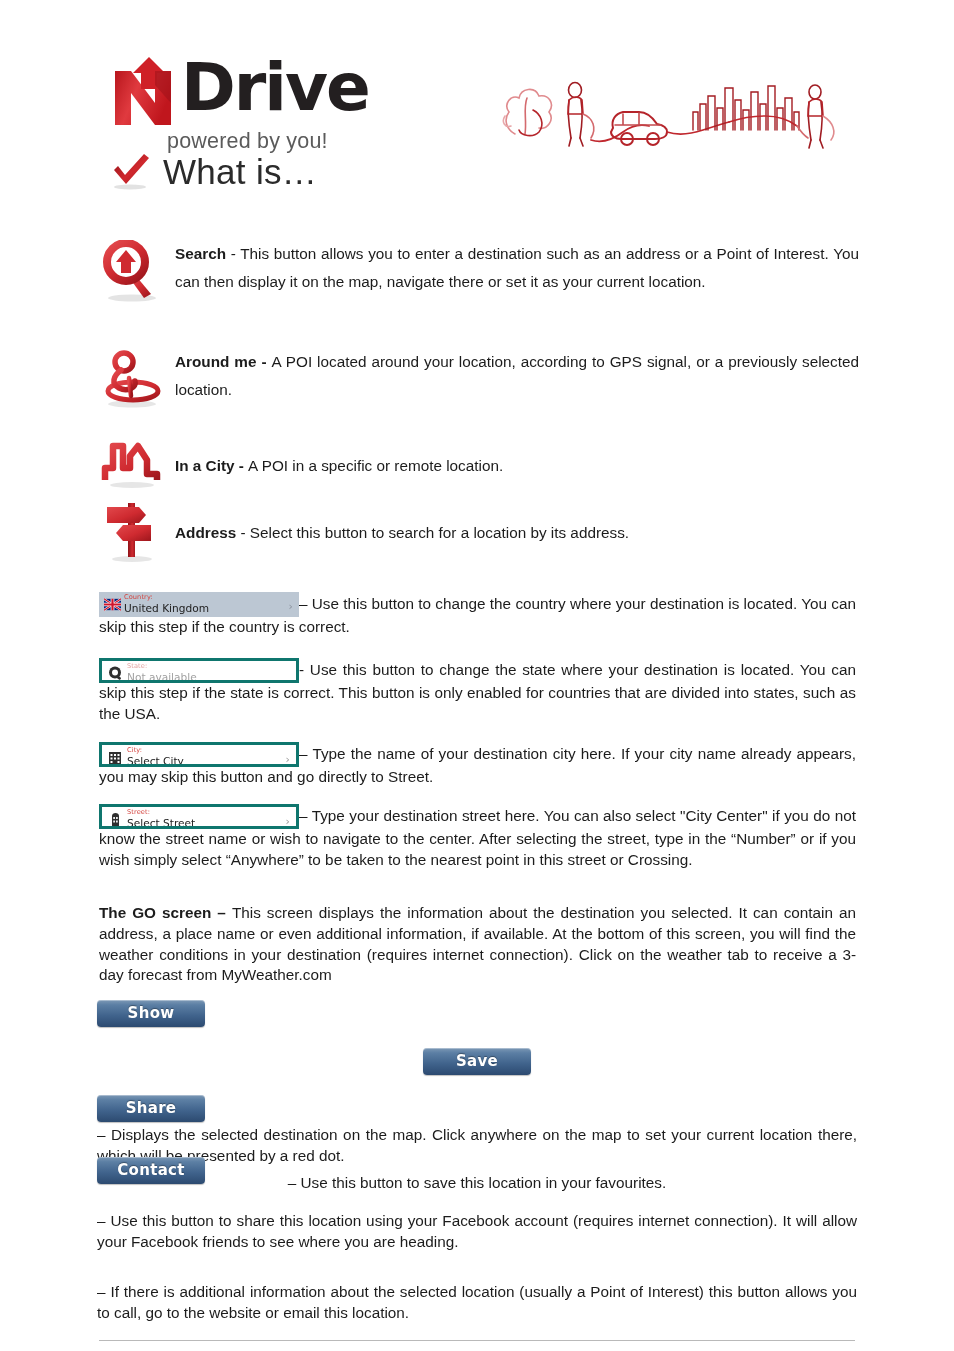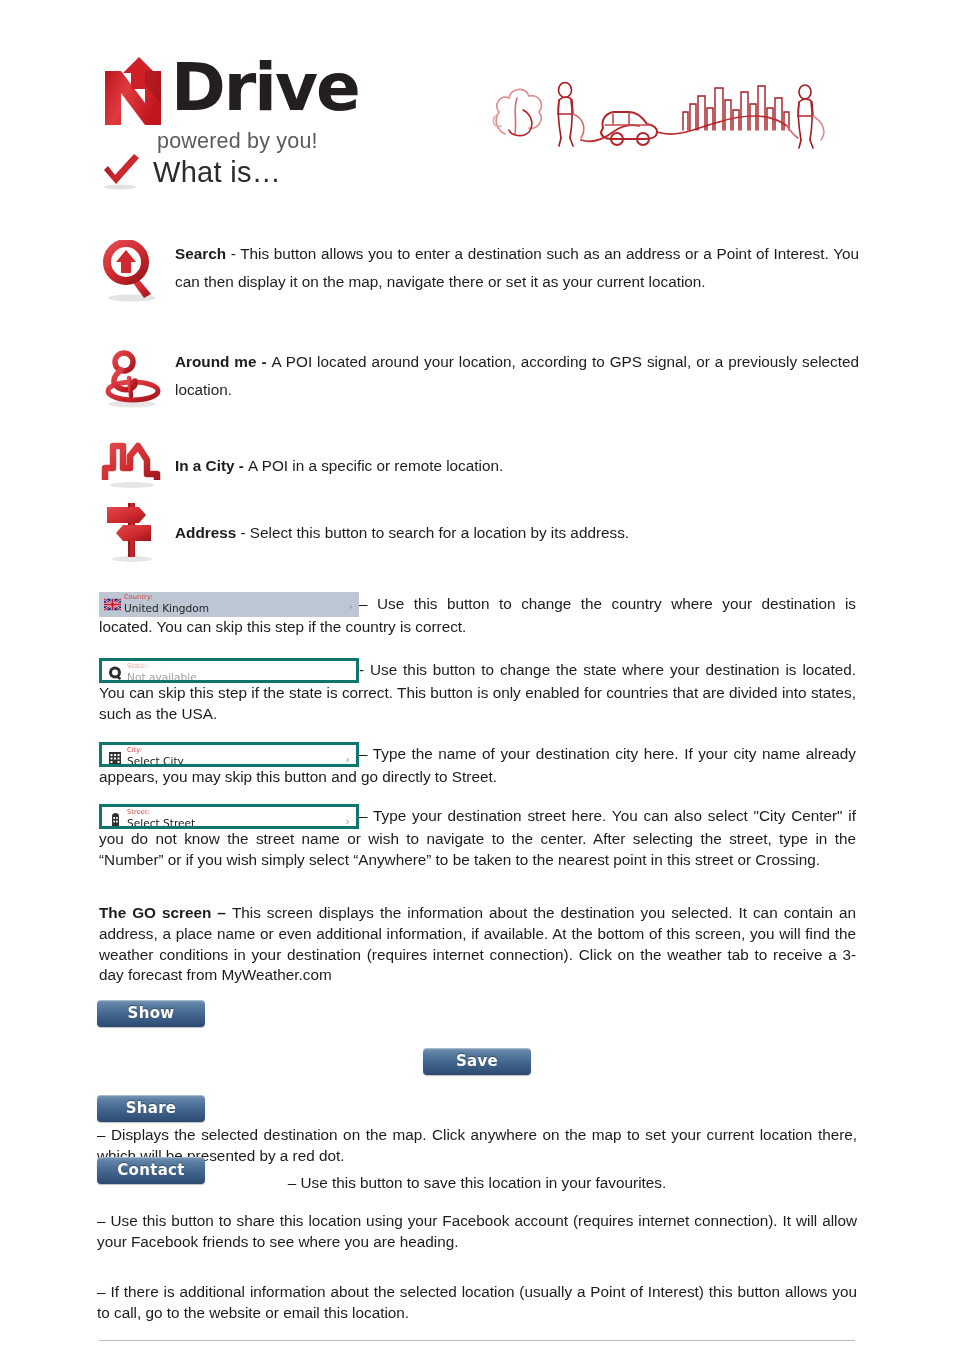--- a/index.html
+++ b/index.html
@@ -8,39 +8,39 @@
     width: 954px; height: 1351px;
     background: #ffffff;
     font-family: "Liberation Sans", sans-serif;
     color: #1c1c1c;
     position: relative;
     overflow: hidden;
   }
   .page { position: relative; width: 954px; height: 1351px; }
 
   
-  .header { position: relative; height: 205px; }
+  .header { position: relative; height: 205px; margin-left: 10px; }
   .logo { position: absolute; left: 99px; top: 55px; width: 300px; }
   .logo-word { display:flex; align-items:flex-start; height: 72px; }
   .logo-n { position: relative; width: 78px; height: 72px; }
   .logo-tag {
     font-size: 21.5px; color: #5b5b5b; letter-spacing: 0.2px;
     margin-top: 2px; margin-left: 58px; font-weight: 400;
   }
   .logo-drive {
     font-size: 66px; font-weight: bold; color: #231f20; letter-spacing: -2px;
     line-height: 66px; margin-left: -6px; font-family: "DejaVu Sans", sans-serif;
   }
 
   .skyline-art { position: absolute; left: 487px; top: 52px; width: 350px; height: 100px; }
 
   .whatis-row { position:absolute; left: 100px; top: 152px; display:flex; align-items:center; }
   .check-mark { width: 44px; height: 40px; position: relative; }
   .whatis-title {
-    font-size: 29px; color: #2b2b2b; font-weight: 400; letter-spacing: 0.3px;
+    font-size: 35px; color: #2b2b2b; font-weight: 400; letter-spacing: 0.3px;
     margin-left: 9px; font-family: "Liberation Sans", sans-serif;
   }
 
   .feature {
     position: absolute;
     display: flex;
     align-items: flex-start;
   }
   .feature-icon { width: 76px; flex: 0 0 76px; }
   .feature-text {
@@ -52,21 +52,21 @@
   .para {
     position: absolute;
     font-size: 15.3px; line-height: 20.8px; color: #1c1c1c;
     text-align: justify;
   }
 
   
   .ui-field {
     display: inline-block;
     vertical-align: middle;
-    width: 260px; height: 25px;
+    width: 200px; height: 25px;
     position: relative;
     font-family: "DejaVu Sans", sans-serif;
     overflow: hidden;
   }
   .ui-field.filled { background: #bcc7d3; border: none; }
   .ui-field.boxed { background: #ffffff; border: 3px solid #0f766e; }
   .ui-field .fld-icon {
     position: absolute; left: 5px; top: 4px;
     width: 17px; height: 17px;
   }

